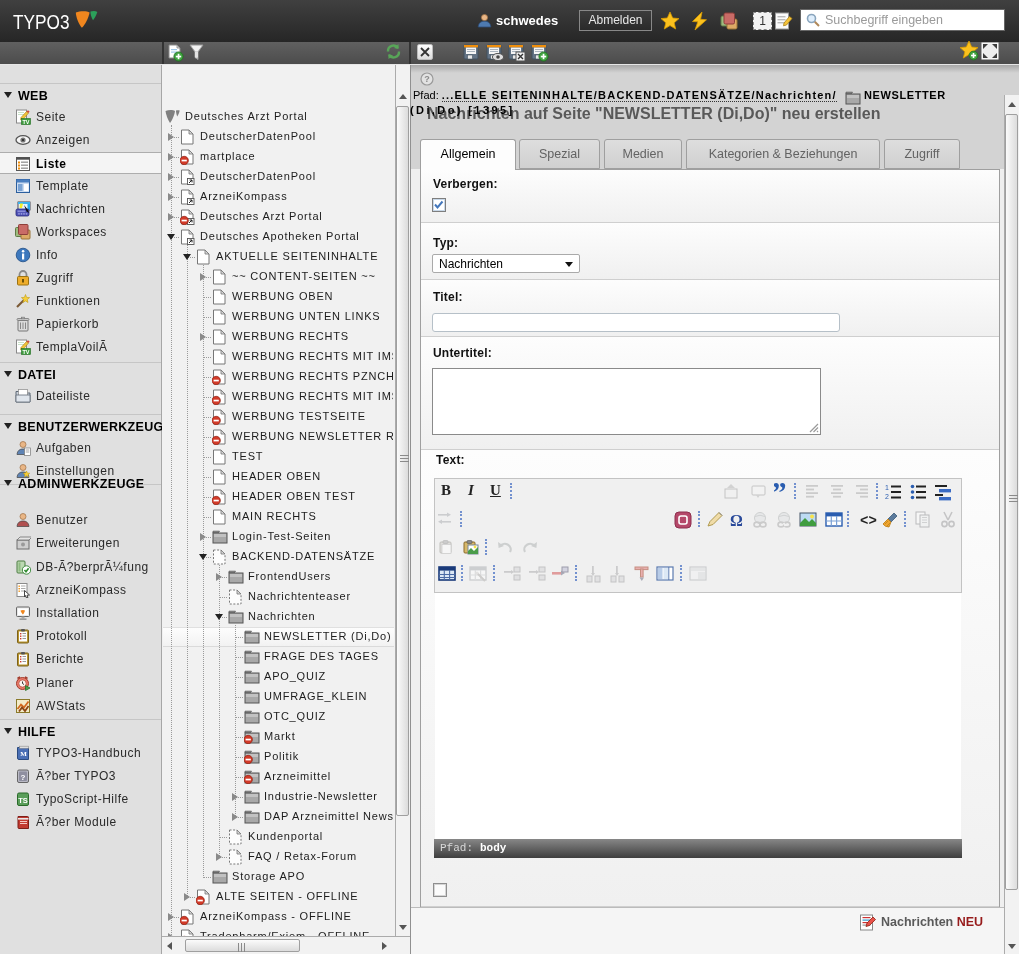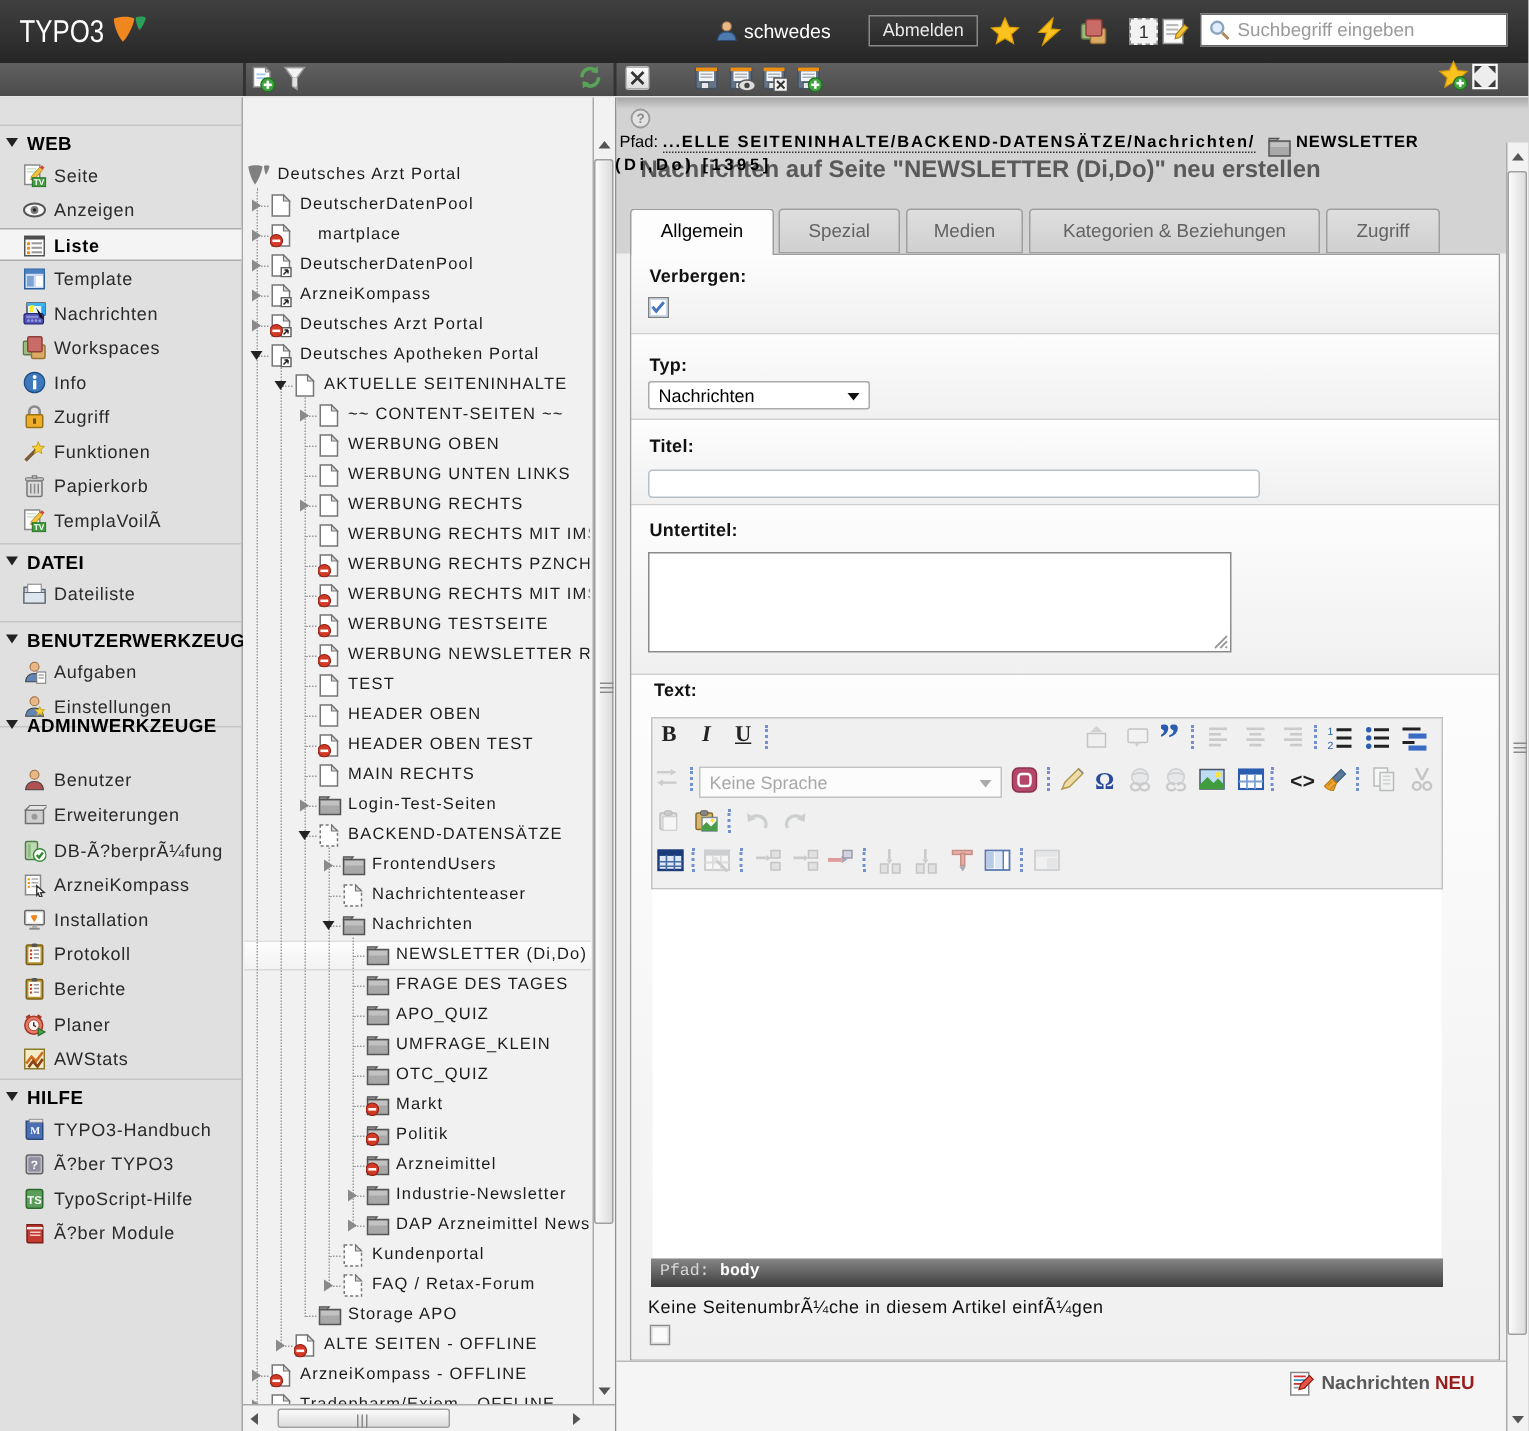--- a/index.html
+++ b/index.html
@@ -1,20 +1,20 @@
 <!DOCTYPE html>
 <html><head><meta charset="utf-8"><style>
 *{margin:0;padding:0;box-sizing:border-box}
 html,body{width:1019px;height:954px;overflow:hidden}
 body{font-family:"Liberation Sans",sans-serif;position:relative;background:#d3d3d3}
 .abs{position:absolute}
 
 #topbar{left:0;top:0;width:1019px;height:42px;background:linear-gradient(#404040,#262626)}
 #logo{left:13px;top:10px;color:#fff;font-size:21px;letter-spacing:0;transform:scaleX(.82);transform-origin:0 0}
-#uname{color:#fff;font-weight:normal;font-size:13px;top:13px;left:496px}
+#uname{color:#fff;font-weight:bold;font-size:13px;top:13px;left:496px}
 #abme{left:579px;top:10px;width:73px;height:21px;border:1px solid #888;color:#e8e8e8;font-size:12px;text-align:center;line-height:19px;background:linear-gradient(#3c3c3c,#2a2a2a)}
 #search{left:800px;top:9px;width:205px;height:22px;background:#fff;border:1px solid #666}
 #search span{position:absolute;left:24px;top:3px;font-size:12.5px;color:#9a9a9a}
 
 #tbar2{left:0;top:42px;width:1019px;height:22px;background:linear-gradient(#606060,#4c4c4c)}
 #tbar2 .vd{position:absolute;top:0;width:2px;height:22px;background:#333}
 
 #modmenu{left:0;top:65px;width:162px;height:889px;background:#e0e0e0;border-right:1px solid #a6a6a6}
 .mhead{position:absolute;left:0;width:161px;height:16px;font-size:12.5px;font-weight:bold;color:#000;letter-spacing:.3px}
 .mhead .tri{position:absolute;left:4px;top:4px;width:0;height:0;border-left:4px solid transparent;border-right:4px solid transparent;border-top:6px solid #222}
@@ -493,21 +493,21 @@
     </svg>
 <div class="trow" style="left:200px;top:130px;max-width:193px;overflow:hidden">DeutscherDatenPool</div>
 <div class="doth" style="left:171px;top:157px;width:8px"></div>
 <div class="arr-c" style="left:168px;top:153px"></div>
 <svg class="abs" style="left:180px;top:149px" width="15" height="16" viewBox="0 0 15 16">
       <path d="M1.5,1 L9,1 L13,5 L13,15 L1.5,15 Z" fill="#fff" stroke="#777" stroke-width="1"></path>
       <path d="M9,1 L9,5 L13,5 Z" fill="#d8d8d8" stroke="#777" stroke-width=".8"></path>
       <circle cx="4.2" cy="11.5" r="4.2" fill="#d23a28" stroke="#8e1f12" stroke-width=".7"></circle>
       <rect x="1.6" y="10.7" width="5.2" height="1.7" fill="#fff"></rect>
     </svg>
-<div class="trow" style="left:212px;top:150px;max-width:193px;overflow:hidden">martplace</div>
+<div class="trow" style="left:200px;top:150px;max-width:193px;overflow:hidden">martplace</div>
 <div class="doth" style="left:171px;top:177px;width:8px"></div>
 <div class="arr-c" style="left:168px;top:173px"></div>
 <svg class="abs" style="left:180px;top:169px" width="15" height="16" viewBox="0 0 15 16">
       <path d="M1.5,1 L9,1 L13,5 L13,15 L1.5,15 Z" fill="#fff" stroke="#777" stroke-width="1"></path>
       <path d="M9,1 L9,5 L13,5 Z" fill="#d8d8d8" stroke="#777" stroke-width=".8"></path>
       <rect x="7.5" y="9.5" width="6.5" height="6" fill="#fff" stroke="#555" stroke-width=".9"></rect>
       <path d="M9,14 L12,11 M12,11 L9.6,11 M12,11 L12,13.4" stroke="#222" stroke-width="1"></path>
     </svg>
 <div class="trow" style="left:200px;top:170px;max-width:193px;overflow:hidden">DeutscherDatenPool</div>
 <div class="doth" style="left:171px;top:197px;width:8px"></div>
@@ -872,21 +872,20 @@
 <path d="M9,1 L1,9 M9,4.5 L4.5,9 M9,8 L8,9" stroke="#9a9a9a" stroke-width="1.2"></path>
       </svg>
     </div>
 <div class="flabel" style="left:15px;top:283px">Text:</div>
 <div class="abs" style="left:13px;top:308px;width:528px;height:115px;background:#f0f0f0;border:1px solid #c3c3c3"></div>
 <div class="abs" style="left:14px;top:423px;width:526px;height:246px;background:#fff"></div>
 <div class="abs" style="left:13px;top:669px;width:528px;height:19px;background:linear-gradient(#878787,#3e3e3e);font-family:'Liberation Mono',monospace;font-size:11px;line-height:19px">
 <span style="position:absolute;left:6px;color:#d8d8d8">Pfad:</span>
       <span style="position:absolute;left:46px;color:#fff;font-weight:bold">body</span>
     </div>
-<div class="abs" style="left:11px;top:694px;font-size:12px;color:#111;letter-spacing:.4px">Keine SeitenumbrÃ¼che in diesem Artikel einfÃ¼gen</div>
 <svg class="abs" style="left:12px;top:713px" width="14" height="14" viewBox="0 0 14 14">
 <rect x=".5" y=".5" width="13" height="13" fill="#f0f0f0" stroke="#8e8e8e"></rect>
 <rect x="1.5" y="1.5" width="11" height="11" fill="#fbfbfb" stroke="#d5d5d5"></rect>
 </svg>
 <div class="abs" style="left:20px;top:312px;font-family:'Liberation Serif',serif;font-weight:bold;font-size:15px;color:#222">B</div>
 <div class="abs" style="left:47px;top:312px;font-family:'Liberation Serif',serif;font-style:italic;font-weight:bold;font-size:15px;color:#222">I</div>
 <div class="abs" style="left:69px;top:312px;font-family:'Liberation Serif',serif;font-weight:bold;font-size:15px;color:#222;text-decoration:underline">U</div>
 <div class="rsep" style="left:89px;top:313px"></div>
 <svg class="ricon dim" style="left:302px;top:313px" width="18" height="18" viewBox="0 0 18 18">
       <rect x="2" y="6" width="12" height="9" fill="#f2f2f2" stroke="#888"></rect>
@@ -940,24 +939,20 @@
       <rect x="1" y="11" width="8" height="2" fill="#222"></rect>
       <rect x="5" y="14" width="12" height="3.4" fill="#3a6bc4"></rect>
     </svg>
 <svg class="ricon dim" style="left:15px;top:341px" width="18" height="18" viewBox="0 0 18 18">
       <rect x="2" y="3" width="9" height="1.6" fill="#8aa0c8"></rect>
       <path d="M15,3.8 L11,1.6 L11,6 Z" fill="#8aa0c8"></path>
       <rect x="6" y="10" width="9" height="1.6" fill="#8aa0c8"></rect>
       <path d="M2,10.8 L6,8.6 L6,13 Z" fill="#8aa0c8"></path>
     </svg>
 <div class="rsep" style="left:39px;top:341px"></div>
-<div class="combo" style="left:45px;top:341px;width:202px;height:21px;background:#fcfcfc;border-color:#c3c3c3">
-<span style="position:absolute;left:6px;top:3px;color:#a8a8a8">Keine Sprache</span>
-<span class="cv" style="border-top-color:#aaa;top:8px;right:6px"></span>
-    </div>
 <svg class="ricon" style="left:253px;top:341px" width="18" height="18" viewBox="0 0 18 18">
       <rect x="1" y="1" width="16" height="16" rx="4" fill="#b5486a" stroke="#8e2f4e"></rect>
       <rect x="5" y="5" width="8" height="8" rx="2" fill="none" stroke="#fff" stroke-width="1.6"></rect>
     </svg>
 <div class="rsep" style="left:277px;top:341px"></div>
 <svg class="ricon" style="left:285px;top:341px" width="18" height="18" viewBox="0 0 18 18">
       <path d="M2,15 L4,10.5 L13,1.5 L16,4.5 L7,13.5 L2,15 Z" fill="#f0dca8" stroke="#b09a50" stroke-width="1"></path>
       <path d="M13,1.5 L16,4.5" stroke="#888" stroke-width="1"></path>
     </svg>
 <svg class="ricon" style="left:307px;top:341px" width="18" height="18" viewBox="0 0 18 18">

